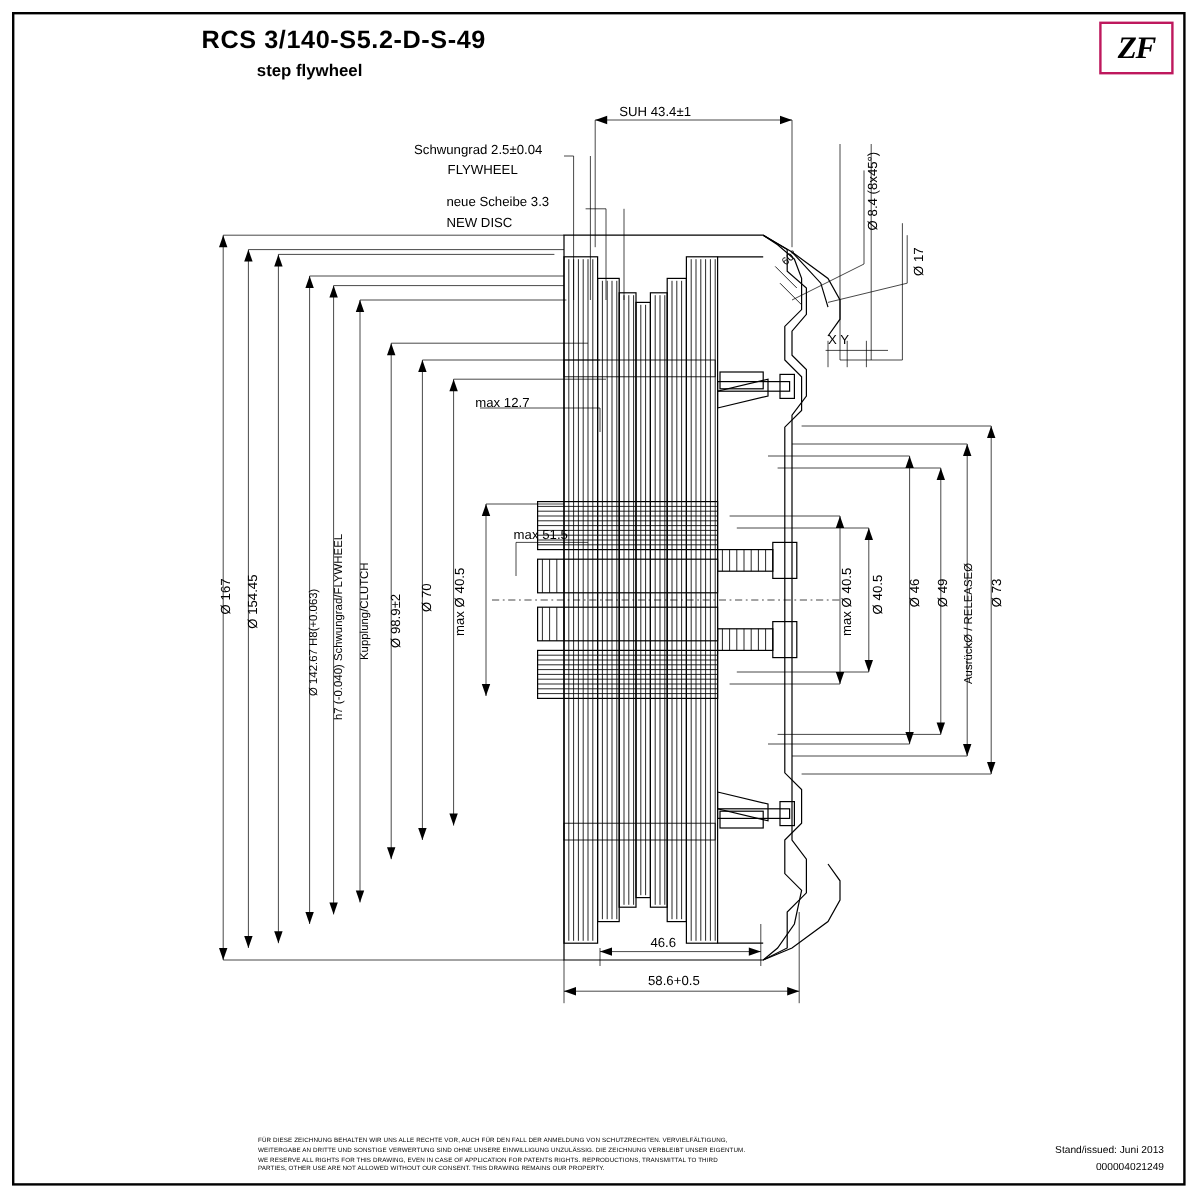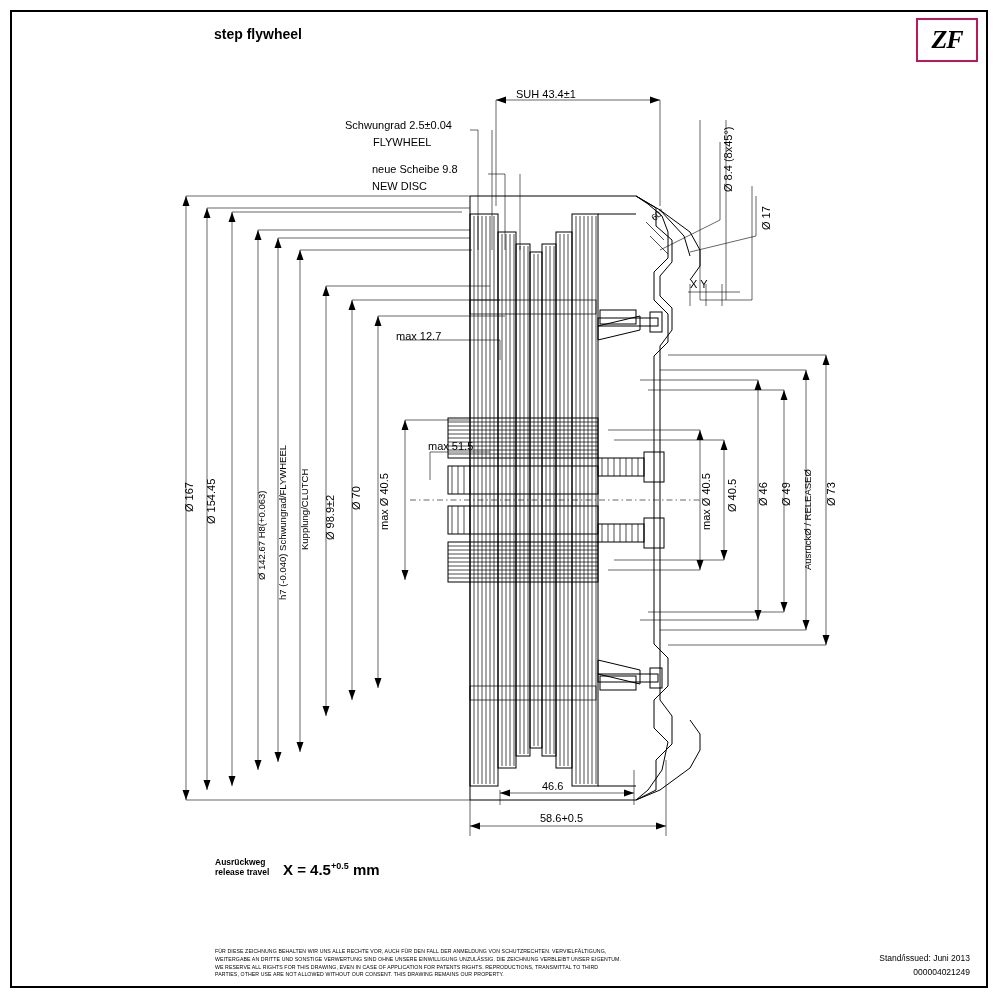--- a/index.html
+++ b/index.html
@@ -143,20 +143,21 @@
   .hatchfill { fill: #000; }
 </style>
 </head>
 <body>
 
 <div id="page">
 
   <div id="frame"></div>
 
   <div id="title-block">
+    <div id="title-main">RCS 3/140-S5.2-D-S-49</div>
     <div id="title-sub">step flywheel</div>
   </div>
 
   <div id="logo">
     <span id="logo-text">ZF</span>
   </div>
 
   <svg id="drawing" viewBox="0 0 1000 1000">
 
     <g class="dim">
@@ -473,21 +474,21 @@
     <g class="ln-thin">
       <line x1="646" y1="222" x2="664" y2="240"></line>
       <line x1="650" y1="236" x2="668" y2="254"></line>
     </g>
   </svg>
 
   <div class="lbl" style="left:516px; top:88px;">SUH 43.4±1</div>
 
   <div class="lbl" style="left:345px; top:119px;">Schwungrad 2.5±0.04</div>
   <div class="lbl" style="left:345px; top:136px;padding-left:28px;">FLYWHEEL</div>
-  <div class="lbl" style="left:372px; top:163px;">neue Scheibe 9.8</div>
+  <div class="lbl" style="left:372px; top:163px;">neue Scheibe 3.3</div>
   <div class="lbl" style="left:372px; top:180px;">NEW DISC</div>
 
   <div class="lbl rot90" style="left:722px; top:192px;">Ø 8.4 (8x45°)</div>
   <div class="lbl rot90" style="left:760px; top:230px;">Ø 17</div>
   <div class="lbl" style="left:650px; top:216px; transform:rotate(-40deg); transform-origin:0 0; font-size:9px;">60°</div>
 
   <div class="lbl" style="left:690px; top:278px;">X  Y</div>
 
   <div class="lbl" style="left:396px; top:330px;">max 12.7</div>
   <div class="lbl" style="left:428px; top:440px;">max 51.5</div>
@@ -506,30 +507,20 @@
   <div class="lbl rot90" style="left:726px; top:512px;">Ø 40.5</div>
   <div class="lbl rot90" style="left:757px; top:506px;">Ø 46</div>
   <div class="lbl rot90" style="left:780px; top:506px;">Ø 49</div>
   <div class="lbl rot90 sm" style="left:803px; top:570px;">AusrückØ / RELEASEØ</div>
   <div class="lbl rot90" style="left:825px; top:506px;">Ø 73</div>
 
   <div class="lbl" style="left:542px; top:780px;">46.6</div>
   <div class="lbl" style="left:540px; top:812px;">58.6+0.5</div>
 
   <div id="notes">
-    <div class="note-row">
-      <div class="note-de-en">
-        <div>Ausrückweg</div>
-        <div>release travel</div>
-      </div>
-      <div class="note-eq">
-        <span>X = 4.5</span><span class="sup">+0.5</span>
-        <span>mm</span>
-      </div>
-    </div>
   </div>
 
   <div id="legal">
     <div>FÜR DIESE ZEICHNUNG BEHALTEN WIR UNS ALLE RECHTE VOR, AUCH FÜR DEN FALL DER ANMELDUNG VON SCHUTZRECHTEN. VERVIELFÄLTIGUNG,</div>
     <div>WEITERGABE AN DRITTE UND SONSTIGE VERWERTUNG SIND OHNE UNSERE EINWILLIGUNG UNZULÄSSIG. DIE ZEICHNUNG VERBLEIBT UNSER EIGENTUM.</div>
     <div>WE RESERVE ALL RIGHTS FOR THIS DRAWING, EVEN IN CASE OF APPLICATION FOR PATENTS RIGHTS. REPRODUCTIONS, TRANSMITTAL TO THIRD</div>
     <div>PARTIES, OTHER USE ARE NOT ALLOWED WITHOUT OUR CONSENT. THIS DRAWING REMAINS OUR PROPERTY.</div>
   </div>
 
   <div id="issued">

